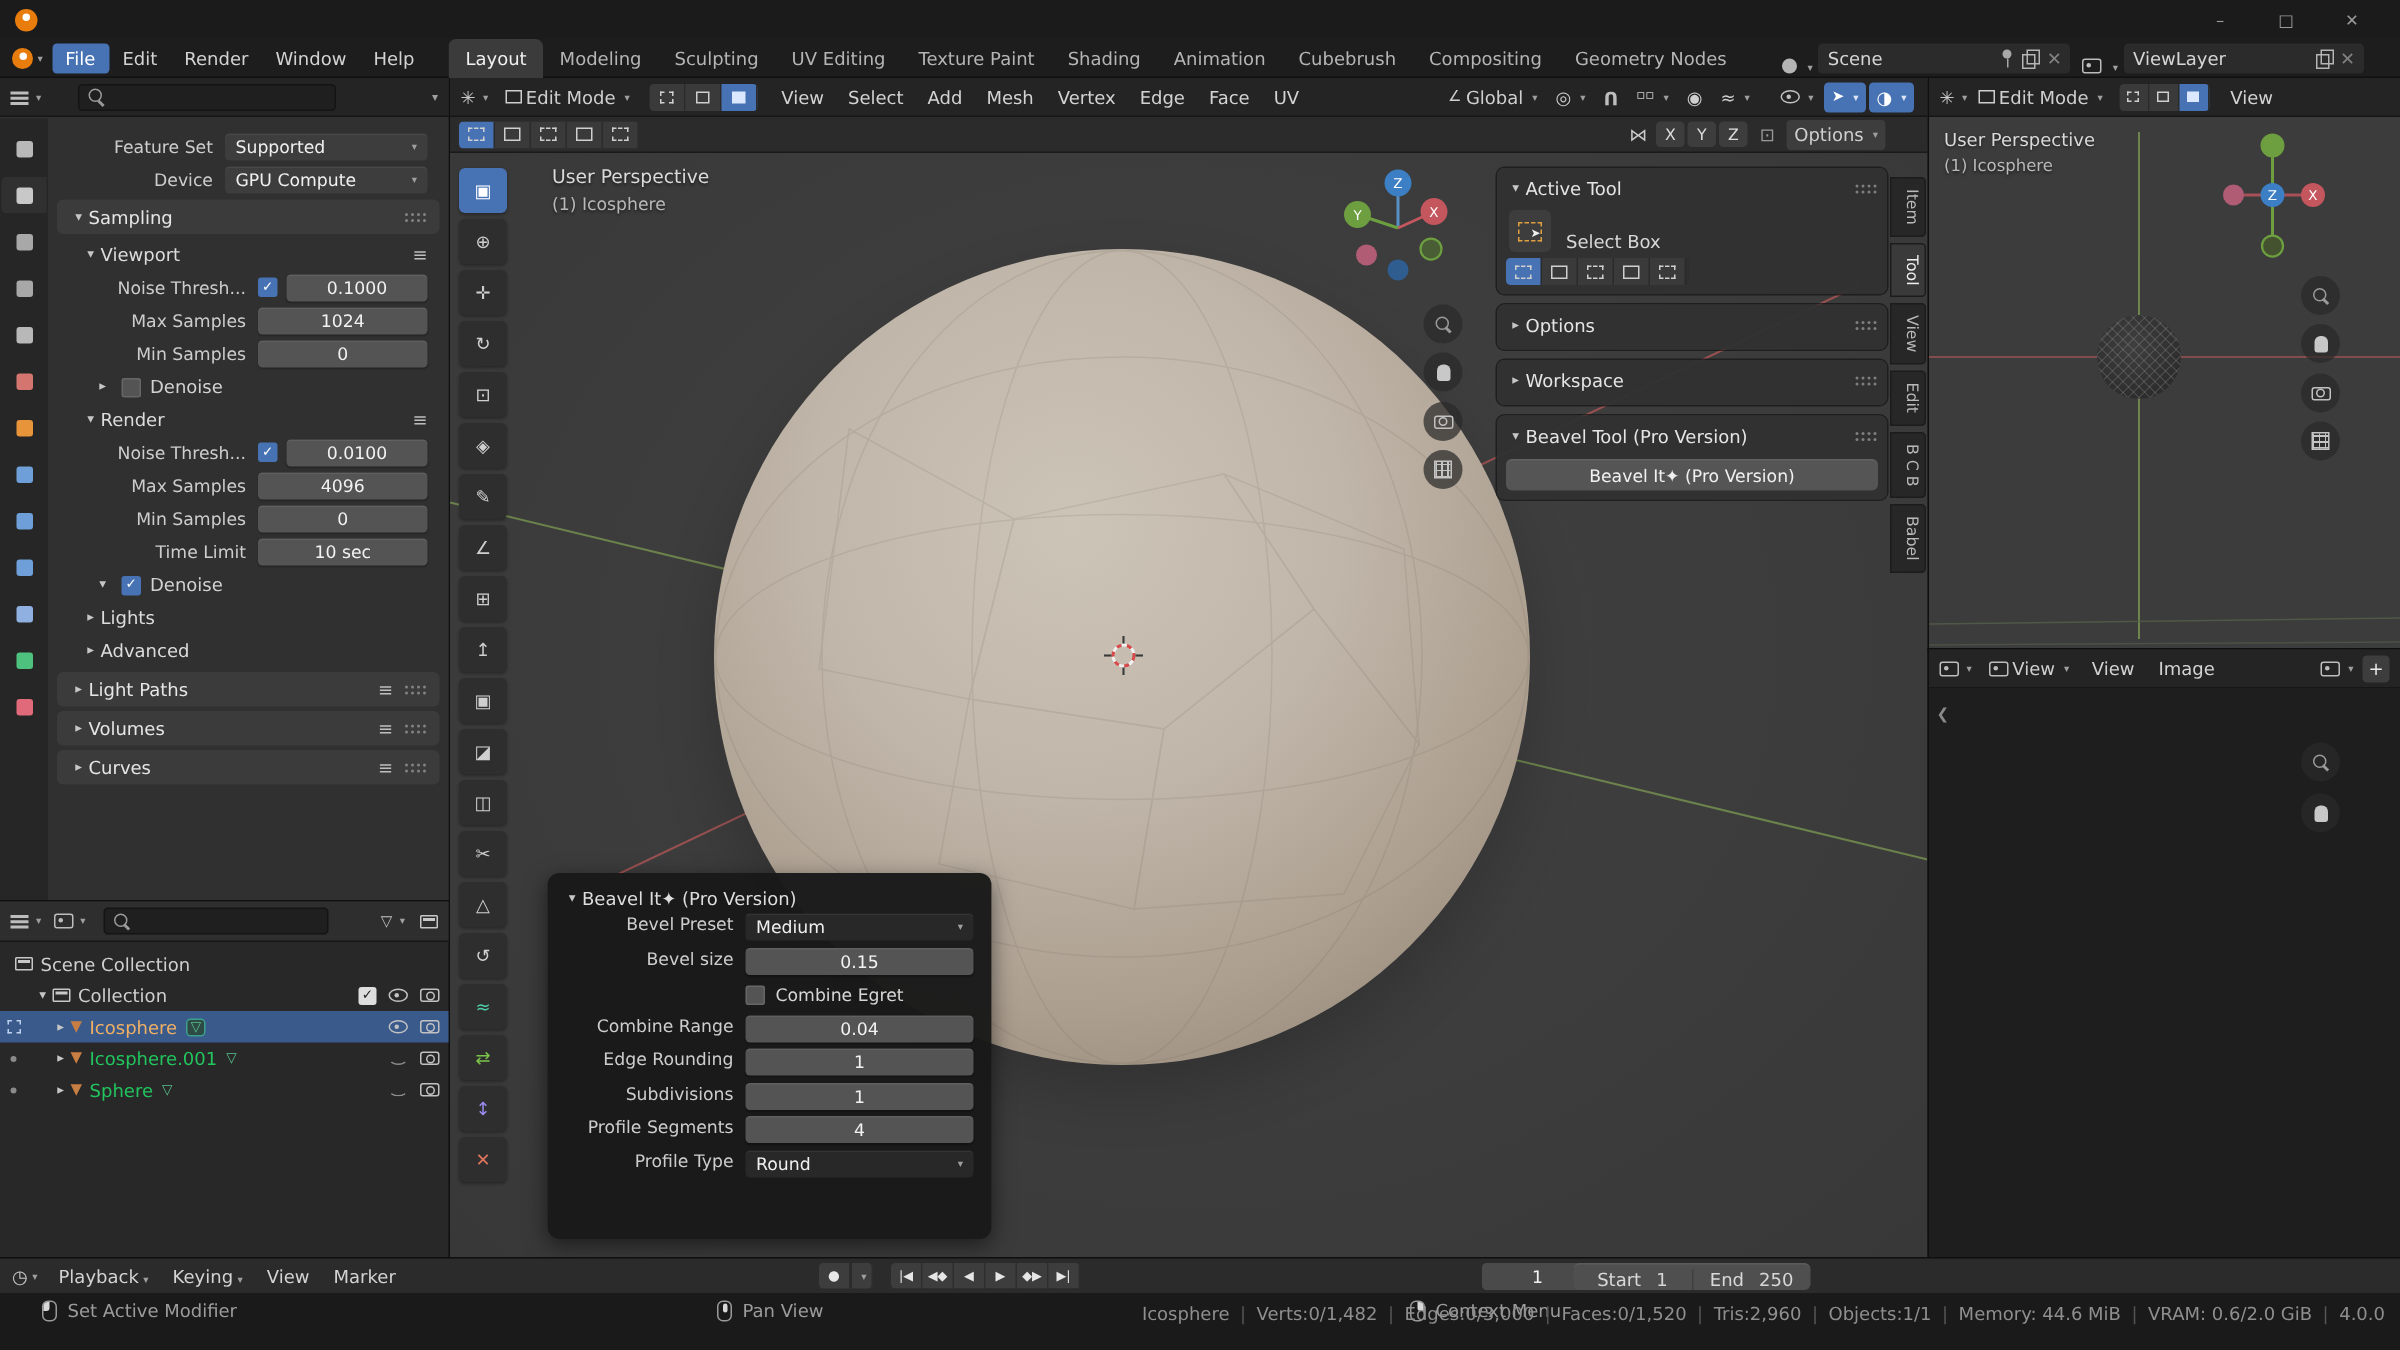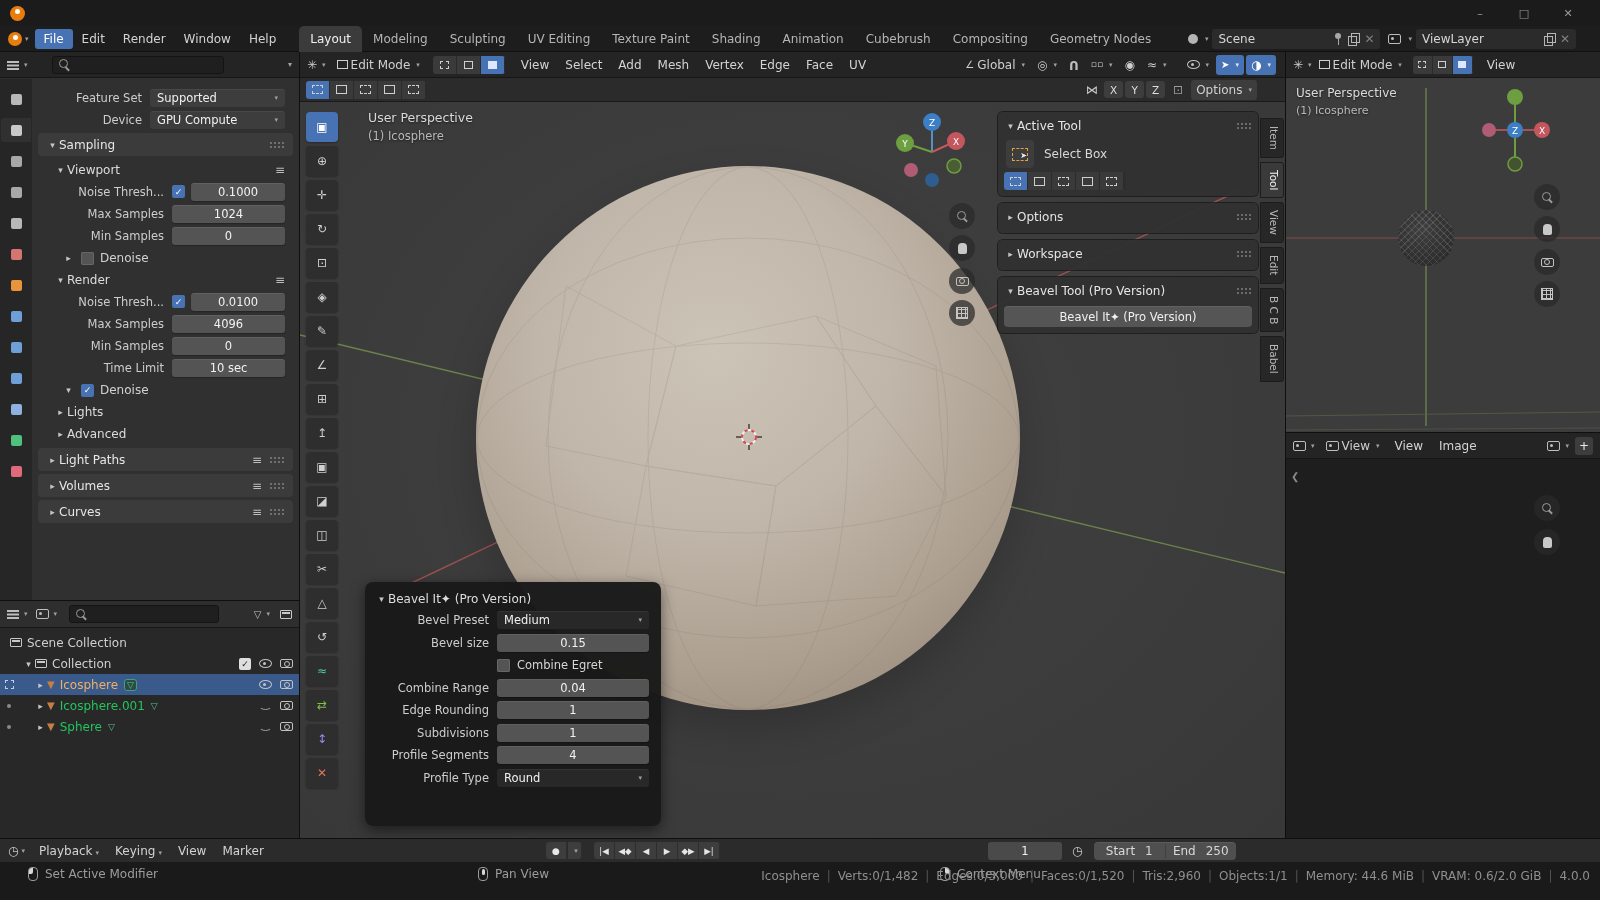--- a/index.html
+++ b/index.html
@@ -1,19 +1,19 @@
 <!DOCTYPE html>
 <html><head>
 <meta charset="utf-8">
 <style>
 *{margin:0;padding:0;box-sizing:border-box}
 body{font-family:"DejaVu Sans","Liberation Sans",sans-serif;background:#000;font-size:12px;color:#d6d6d6}
 #app{position:relative;width:1600px;height:900px;overflow:hidden;background:#101010}
 .abs{position:absolute}
-.row{display:flex;align-items:center}
+.row{display:flex;align-items:flex-end}
 .grow{flex:1}
 .v{color:#9f9f9f;font-size:7px;margin-left:3px}
 .caret{color:#c6c6c6;font-size:9px;width:13px;display:inline-block;text-align:center;flex:none}
 .grip{width:15px;height:6px;position:relative;flex:none;opacity:.75}
 .grip::before{content:"";position:absolute;width:2px;height:2px;background:#9a9a9a;border-radius:50%;
  box-shadow:4px 0 0 #9a9a9a,8px 0 0 #9a9a9a,12px 0 0 #9a9a9a,0 4px 0 #9a9a9a,4px 4px 0 #9a9a9a,8px 4px 0 #9a9a9a,12px 4px 0 #9a9a9a}
 .listicon{color:#bdbdbd;font-size:12px;letter-spacing:0}
 
 #titlebar{left:0;top:0;width:1600px;height:26px;background:#1b1b1b;display:flex;align-items:center;padding:0 10px;color:#b9b9b9}
 #menubar{left:0;top:26px;width:1600px;height:26px;background:#1d1d1d;display:flex;align-items:center;padding:0 8px;border-bottom:1px solid #101010}
@@ -123,21 +123,21 @@
 .panel-hdr{display:flex;align-items:center;height:21px;color:#e5e5e5}
 .ntabs{position:absolute;left:960px;top:16px;width:24px;display:flex;flex-direction:column;gap:4px}
 .ntab{writing-mode:vertical-rl;padding:7px 3px;background:#272727;color:#b9b9b9;font-size:10.5px;border-radius:0 3px 3px 0;border:1px solid #1c1c1c;text-align:center}
 .ntab.active{background:#3a3a3a;color:#f0f0f0}
 .toolbig{width:28px;height:28px;background:#3d3d3d;border-radius:4px;display:flex;align-items:center;justify-content:center}
 .dashedbox{width:16px;height:13px;border:1.4px dashed #e0a040;display:flex;align-items:flex-end;justify-content:flex-end;font-size:8px;color:#f0f0f0}
 .npbutton{background:#555;border-radius:4px;height:21px;display:flex;align-items:center;justify-content:center;color:#f0f0f0;font-size:11.5px;margin-top:5px;box-shadow:inset 0 1px 0 rgba(255,255,255,.08)}
 
 #beavel{position:absolute;left:65px;top:480px;width:296px;height:244px;background:rgba(25,25,25,.97);border-radius:8px;box-shadow:0 4px 14px rgba(0,0,0,.5);padding:6px 10px}
 #beavel .panel-hdr{color:#dedede}
-.brow{display:flex;align-items:center;height:22.5px}
+.brow{display:flex;align-items:flex-start;height:22.5px}
 .brow .plabel{width:122px}
 .brow .bfield{flex:1;margin-right:2px}
 .brow.t-check .plabel{visibility:hidden}
 .brow.t-check .bfield{background:none;box-shadow:none;justify-content:flex-start;gap:7px;color:#d6d6d6}
 
 #vp2{left:1285px;top:52px;width:315px;height:380px;background:#3c3c3c;border-left:1px solid #0f0f0f}
 #vp2canvas{position:absolute;left:0;top:26px;right:0;bottom:0;overflow:hidden;background:#3c3c3c}
 #imged{left:1285px;top:432px;width:315px;height:406px;background:#202020;border-left:1px solid #0f0f0f;border-top:1px solid #0f0f0f}
 #imgcanvas{position:absolute;left:0;top:26px;right:0;bottom:0;background:#1e1e1e}
 .plusbtn{width:18px;height:18px;background:#3d3d3d;border-radius:3px;display:flex;align-items:center;justify-content:center;color:#e8e8e8;font-size:12px}
@@ -935,21 +935,21 @@
       <span class="tl-btn">|◀</span>
           <span class="tl-btn">◀◆</span>
           <span class="tl-btn">◀</span>
           <span class="tl-btn">▶</span>
           <span class="tl-btn">◆▶</span>
           <span class="tl-btn">▶|</span>
         </span>
     </div>
     <div class="pillfield" style="position:absolute;left:988px;width:74px">1</div>
     <span class="glyph" style="position:absolute;left:1072px;color:#c8c8c8">◷</span>
-    <div class="row" style="position:absolute;left:1094px;width:142px;height:18px;background:#4f4f4f;border-radius:4px;box-shadow:inset 0 1px 0 rgba(255,255,255,.07)">
+    <div class="row" style="position:absolute;left:1049px;width:158px;height:18px;background:#4f4f4f;border-radius:4px;box-shadow:inset 0 1px 0 rgba(255,255,255,.07)">
       <div class="row" style="flex:1;justify-content:center;gap:10px">
         <span style="color:#d9d9d9">Start</span>
           <span>1</span>
       </div>
       <div style="width:1px;height:14px;background:#404040"></div>
       <div class="row" style="flex:1;justify-content:center;gap:10px">
         <span style="color:#d9d9d9">End</span>
           <span>250</span>
       </div>
     </div>

